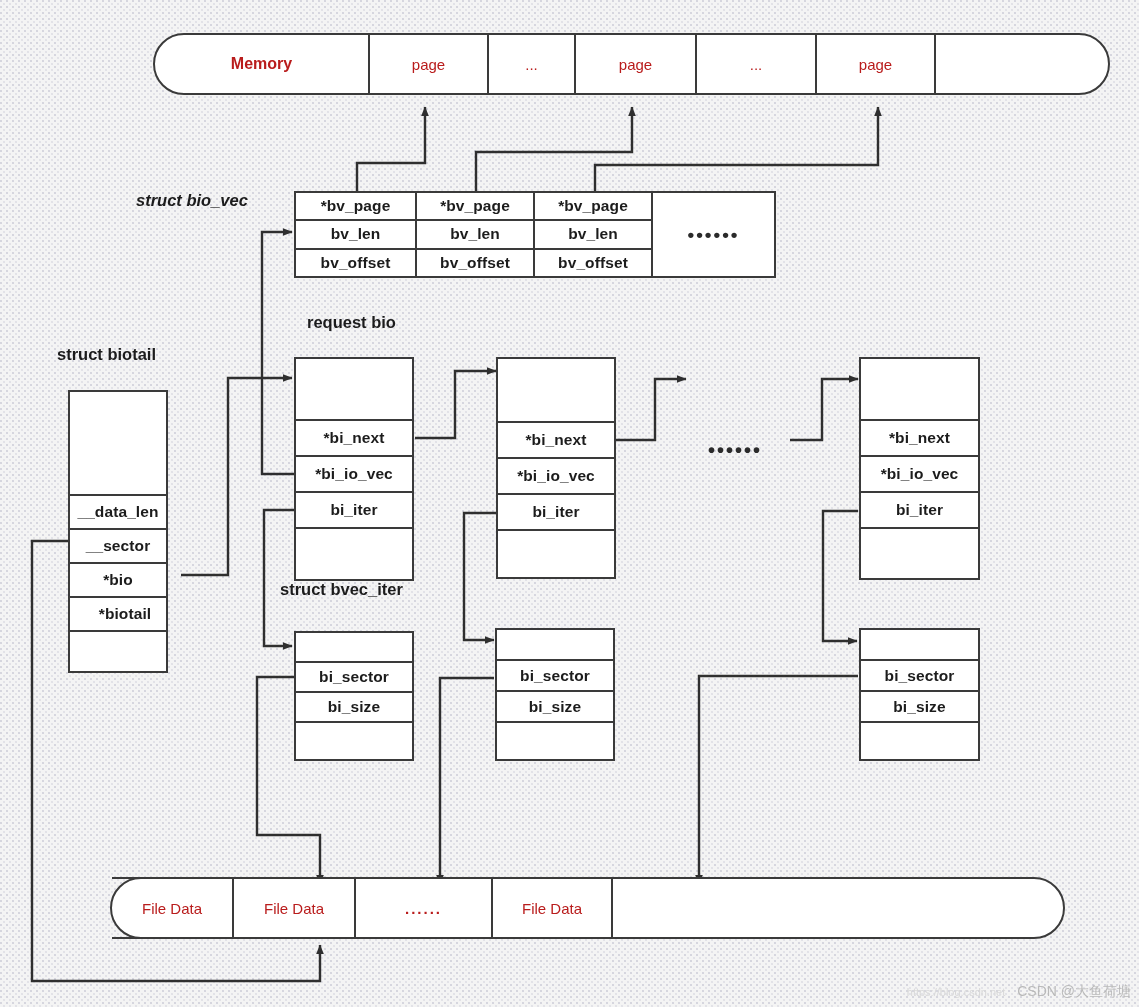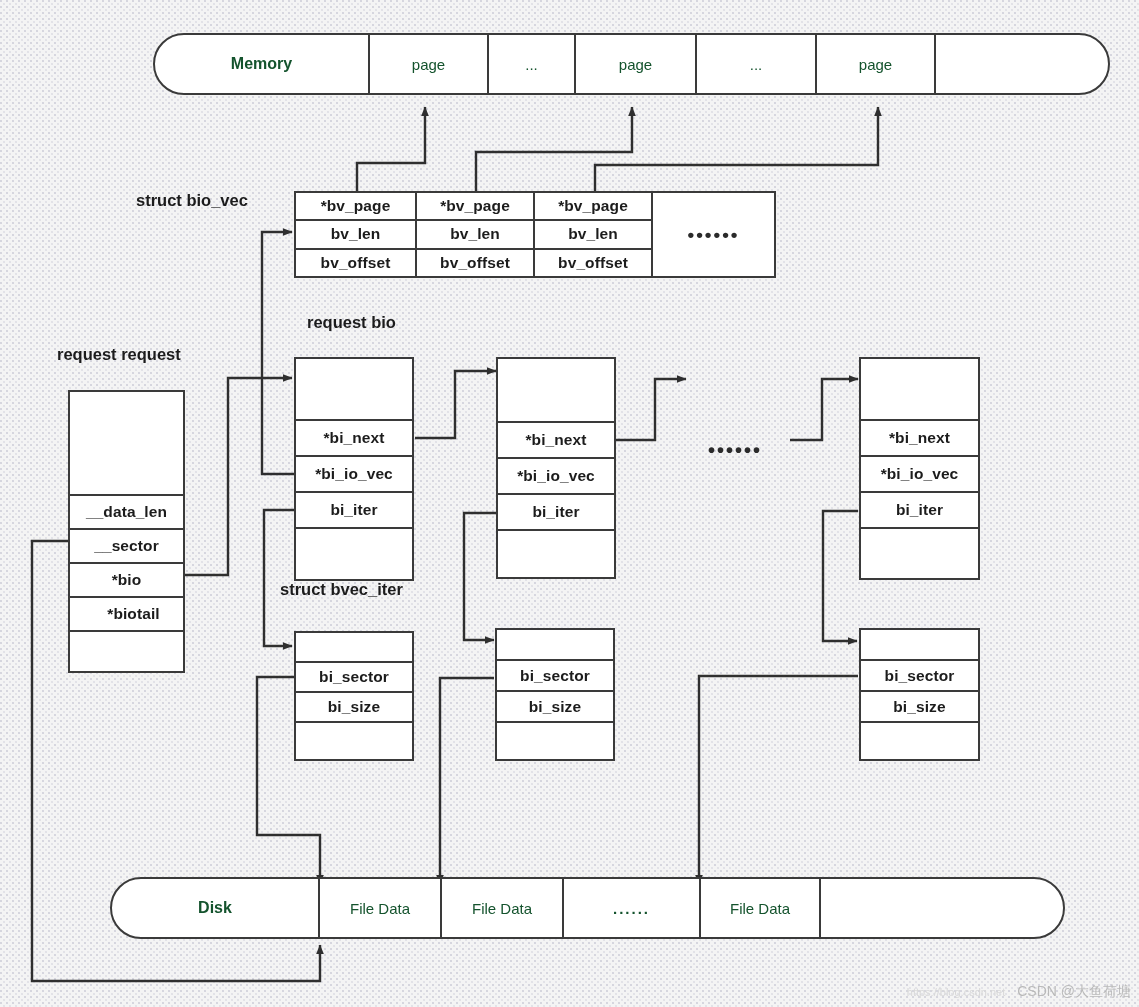--- a/index.html
+++ b/index.html
@@ -61,21 +61,21 @@
     display: flex;
     align-items: stretch;
   }
   .capsule .seg {
     box-sizing: border-box;
     border-right: 2.2px solid #3a3a3a;
     display: flex;
     align-items: center;
     justify-content: center;
     font-size: 15px;
-    color: #14532d;
+    color: #b91c1c;
     white-space: nowrap;
   }
   .capsule .seg.first {
     font-weight: bold;
     font-size: 16px;
     border-left: none;
   }
   .capsule .seg.tail { border-right: none; }
   .capsule .seg.boxed {
     border-top: 2.2px solid #3a3a3a;
@@ -191,44 +191,44 @@
   <div class="capsule" id="memory-bar" style="left:153px; top:33px; width:957px; height:62px;">
     <div class="seg first" style="width:215px;">Memory</div>
     <div class="seg boxed" style="width:119px;">page</div>
     <div class="seg boxed" style="width:87px;">...</div>
     <div class="seg boxed" style="width:121px;">page</div>
     <div class="seg boxed" style="width:120px;">...</div>
     <div class="seg boxed" style="width:119px;">page</div>
     <div class="seg tail" style="flex:1;"></div>
   </div>
 
-  <div class="label" style="left:136px; top:191px;">struct bio_vec</div>
+  <div class="label" style="left:136px; top:191px;font-style:italic;">struct bio_vec</div>
 
   <div id="biovec-table" style="left:294px; top:191px; width:482px; height:87px;">
     <div class="col" style="width:121px;">
       <div class="cell">*bv_page</div>
       <div class="cell">bv_len</div>
       <div class="cell last">bv_offset</div>
     </div>
     <div class="col" style="width:118px;">
       <div class="cell">*bv_page</div>
       <div class="cell">bv_len</div>
       <div class="cell last">bv_offset</div>
     </div>
     <div class="col" style="width:118px;">
       <div class="cell">*bv_page</div>
       <div class="cell">bv_len</div>
       <div class="cell last">bv_offset</div>
     </div>
     <div class="col last ellipsis-col" style="flex:1;">••••••</div>
   </div>
 
-  <div class="label" style="left:57px; top:345px;">request request</div>
-
-  <div class="struct-box" id="request-box" style="left:68px; top:390px; width:117px; height:283px;">
+  <div class="label" style="left:57px; top:345px;">struct biotail</div>
+
+  <div class="struct-box" id="request-box" style="left:68px; top:390px; width:100px; height:283px;">
     <div class="cell blank" style="height:104px;"></div>
     <div class="cell" style="height:34px;">__data_len</div>
     <div class="cell" style="height:34px;">__sector</div>
     <div class="cell" style="height:34px;">*bio</div>
     <div class="cell" style="height:34px;padding-left:14px;">*biotail</div>
     <div class="cell blank last" style="flex:1;"></div>
   </div>
 
   <div class="label" style="left:307px; top:313px;">request bio</div>
 
@@ -275,21 +275,20 @@
   </div>
 
   <div class="struct-box" style="left:859px; top:628px; width:121px; height:133px;">
     <div class="cell blank" style="height:31px;"></div>
     <div class="cell" style="height:31px;">bi_sector</div>
     <div class="cell" style="height:31px;">bi_size</div>
     <div class="cell blank last" style="flex:1;"></div>
   </div>
 
   <div class="capsule" id="disk-bar" style="left:110px; top:877px; width:955px; height:62px;">
-    <div class="seg first" style="width:208px;">Disk</div>
     <div class="seg boxed" style="width:122px;">File Data</div>
     <div class="seg boxed" style="width:122px;">File Data</div>
     <div class="seg boxed" style="width:137px; font-weight:bold; letter-spacing:2px;">......</div>
     <div class="seg boxed" style="width:120px;">File Data</div>
     <div class="seg tail" style="flex:1;"></div>
   </div>
 
   <div id="watermark">
     <span class="url">https://blog.csdn.net</span><span>CSDN @大鱼荷塘</span>
   </div>

